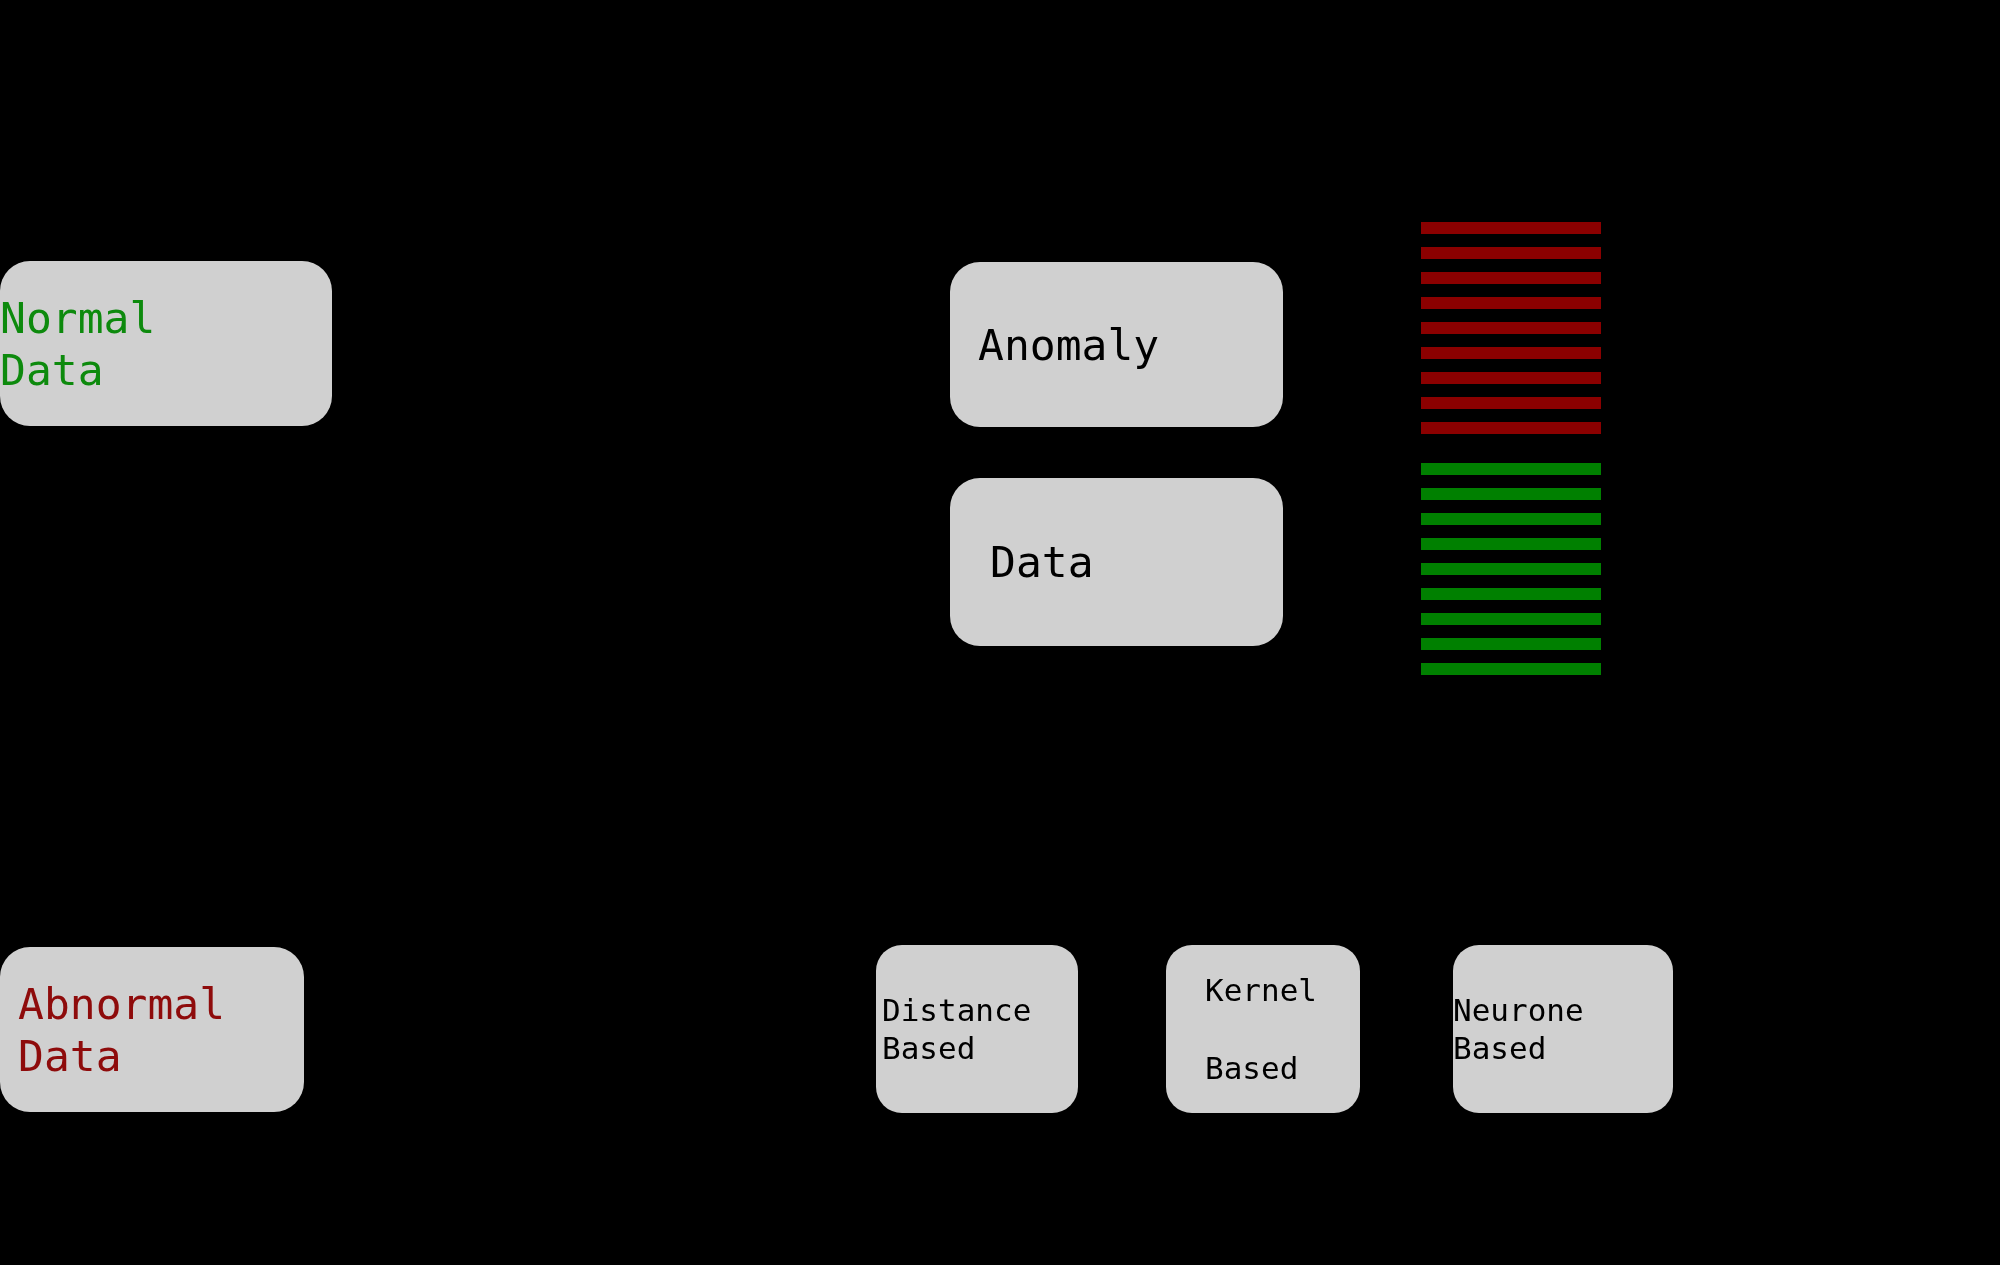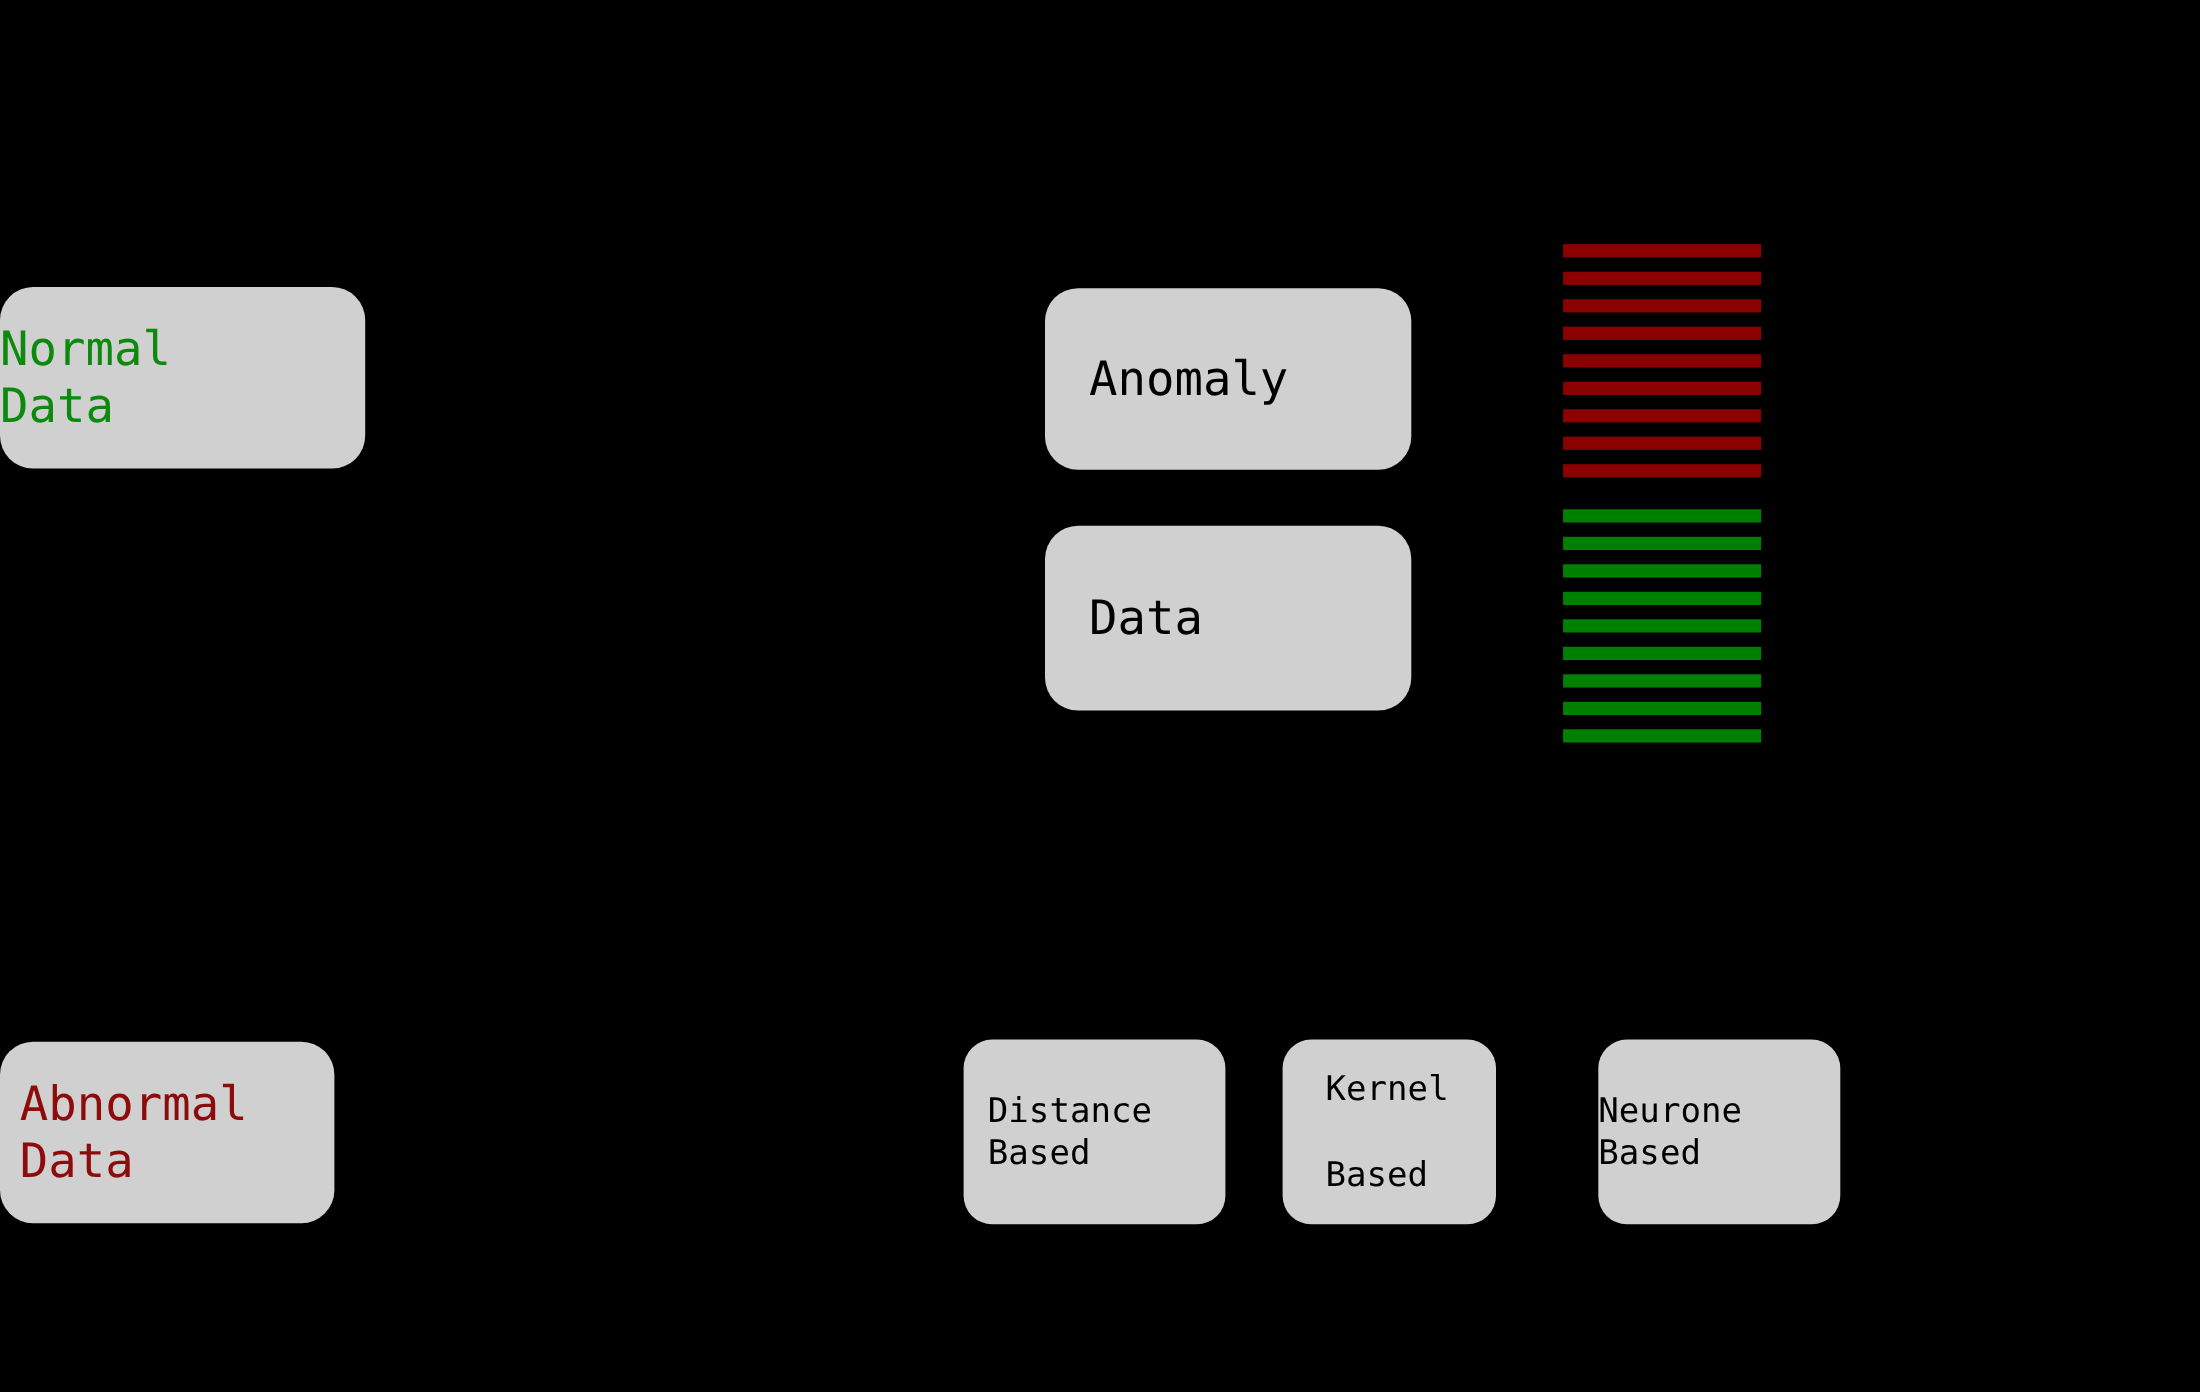--- a/index.html
+++ b/index.html
@@ -34,23 +34,23 @@
     letter-spacing: 0;
   }
   .node.small {
     font-size: 31px;
     line-height: 38px;
     border-radius: 26px;
   }
   
   #node-normal     { left: 0px;    top: 261px; width: 332px; height: 165px; }
   #node-abnormal   { left: 0px;    top: 947px; width: 304px; height: 165px; padding-left: 18px; }
-  #node-anomalygen { left: 950px;  top: 262px; width: 333px; height: 165px; padding-left: 40px; }
+  #node-anomalygen { left: 950px;  top: 262px; width: 333px; height: 165px; padding-left: 28px; }
   #node-dataaug    { left: 950px;  top: 478px; width: 333px; height: 168px; padding-left: 40px; }
-  #node-distance   { left: 876px;  top: 945px; width: 238px; height: 168px; padding-left: 22px; }
+  #node-distance   { left: 876px;  top: 945px; width: 202px; height: 168px; padding-left: 6px; }
   #node-kernel     { left: 1166px; top: 945px; width: 194px; height: 168px; padding-left: 39px; gap: 40px; }
   #node-neurone    { left: 1453px; top: 945px; width: 220px; height: 168px; }
 
   .stripe-stack {
     position: absolute;
     left: 1421px;
     width: 180px;
   }
   #stripes-red   { top: 222px; }
   #stripes-green { top: 463px; }

